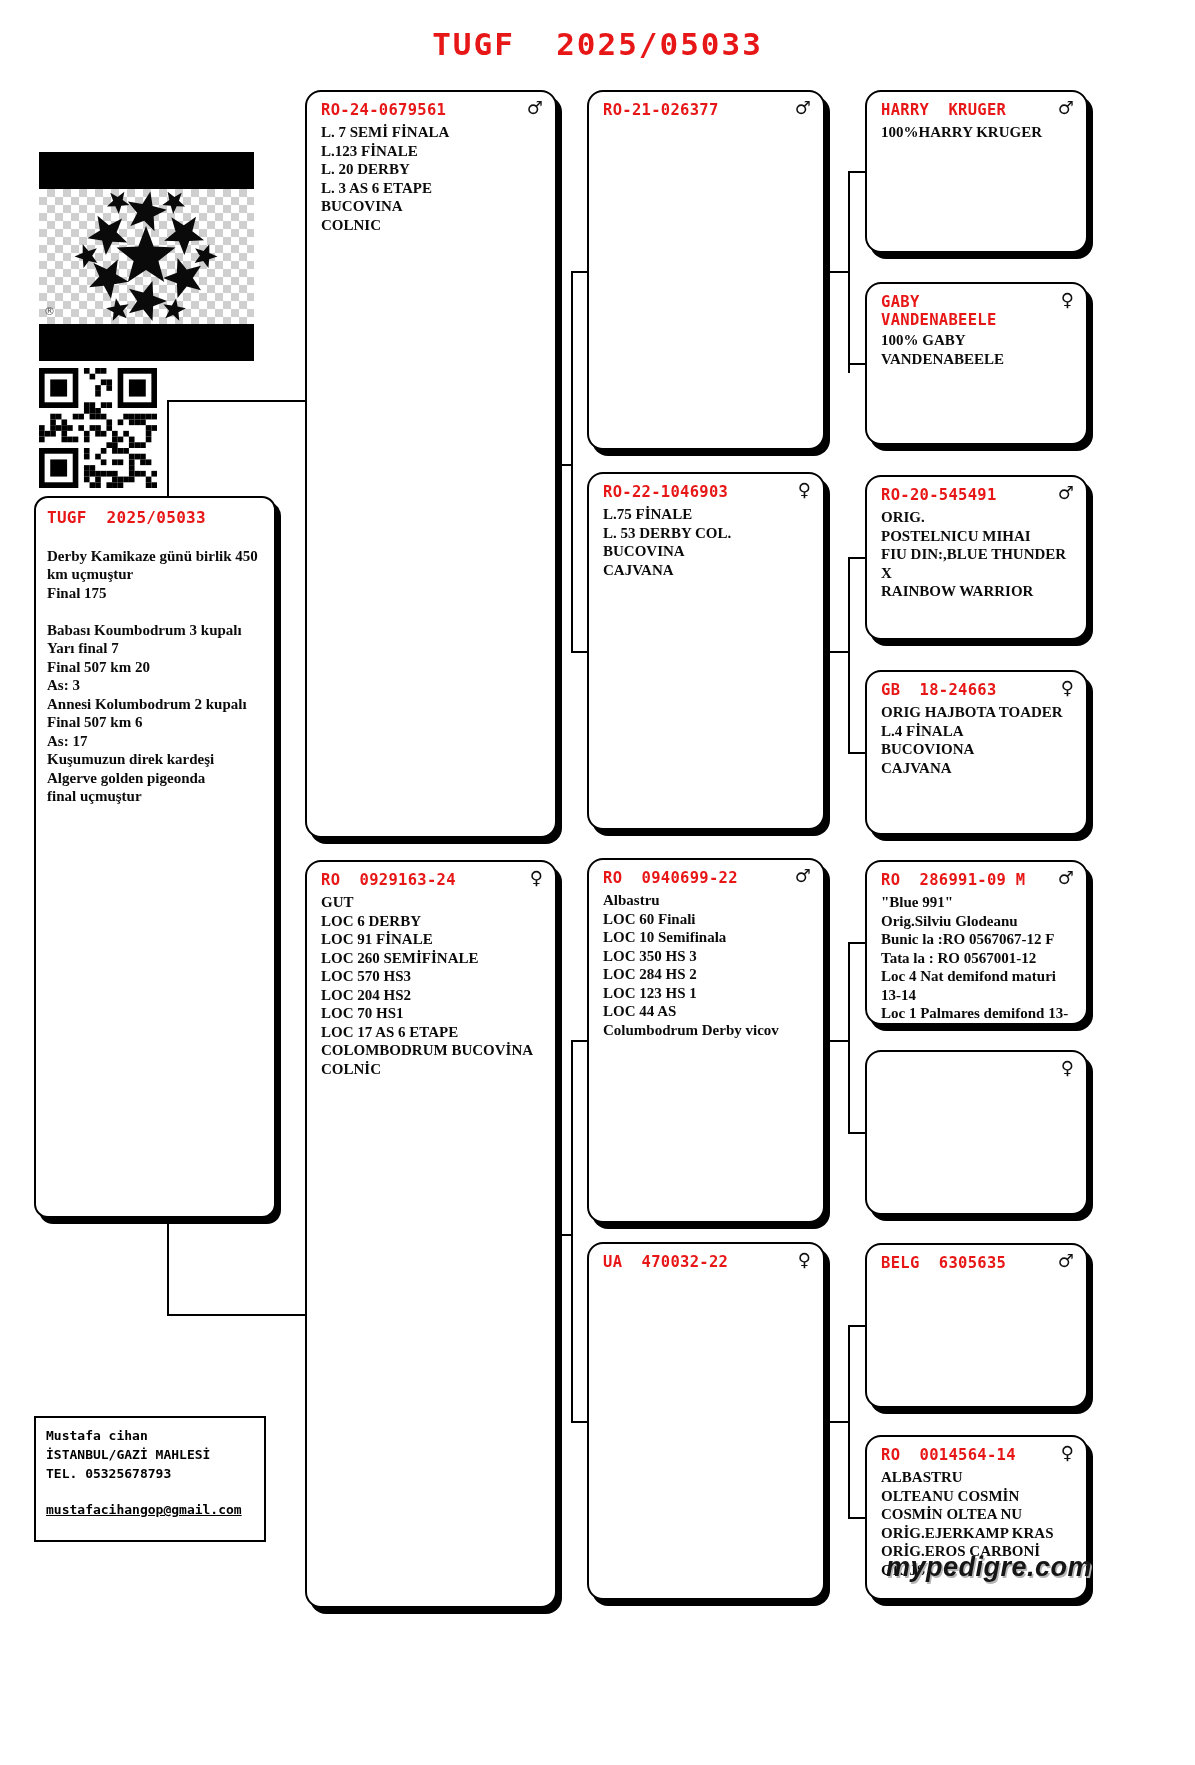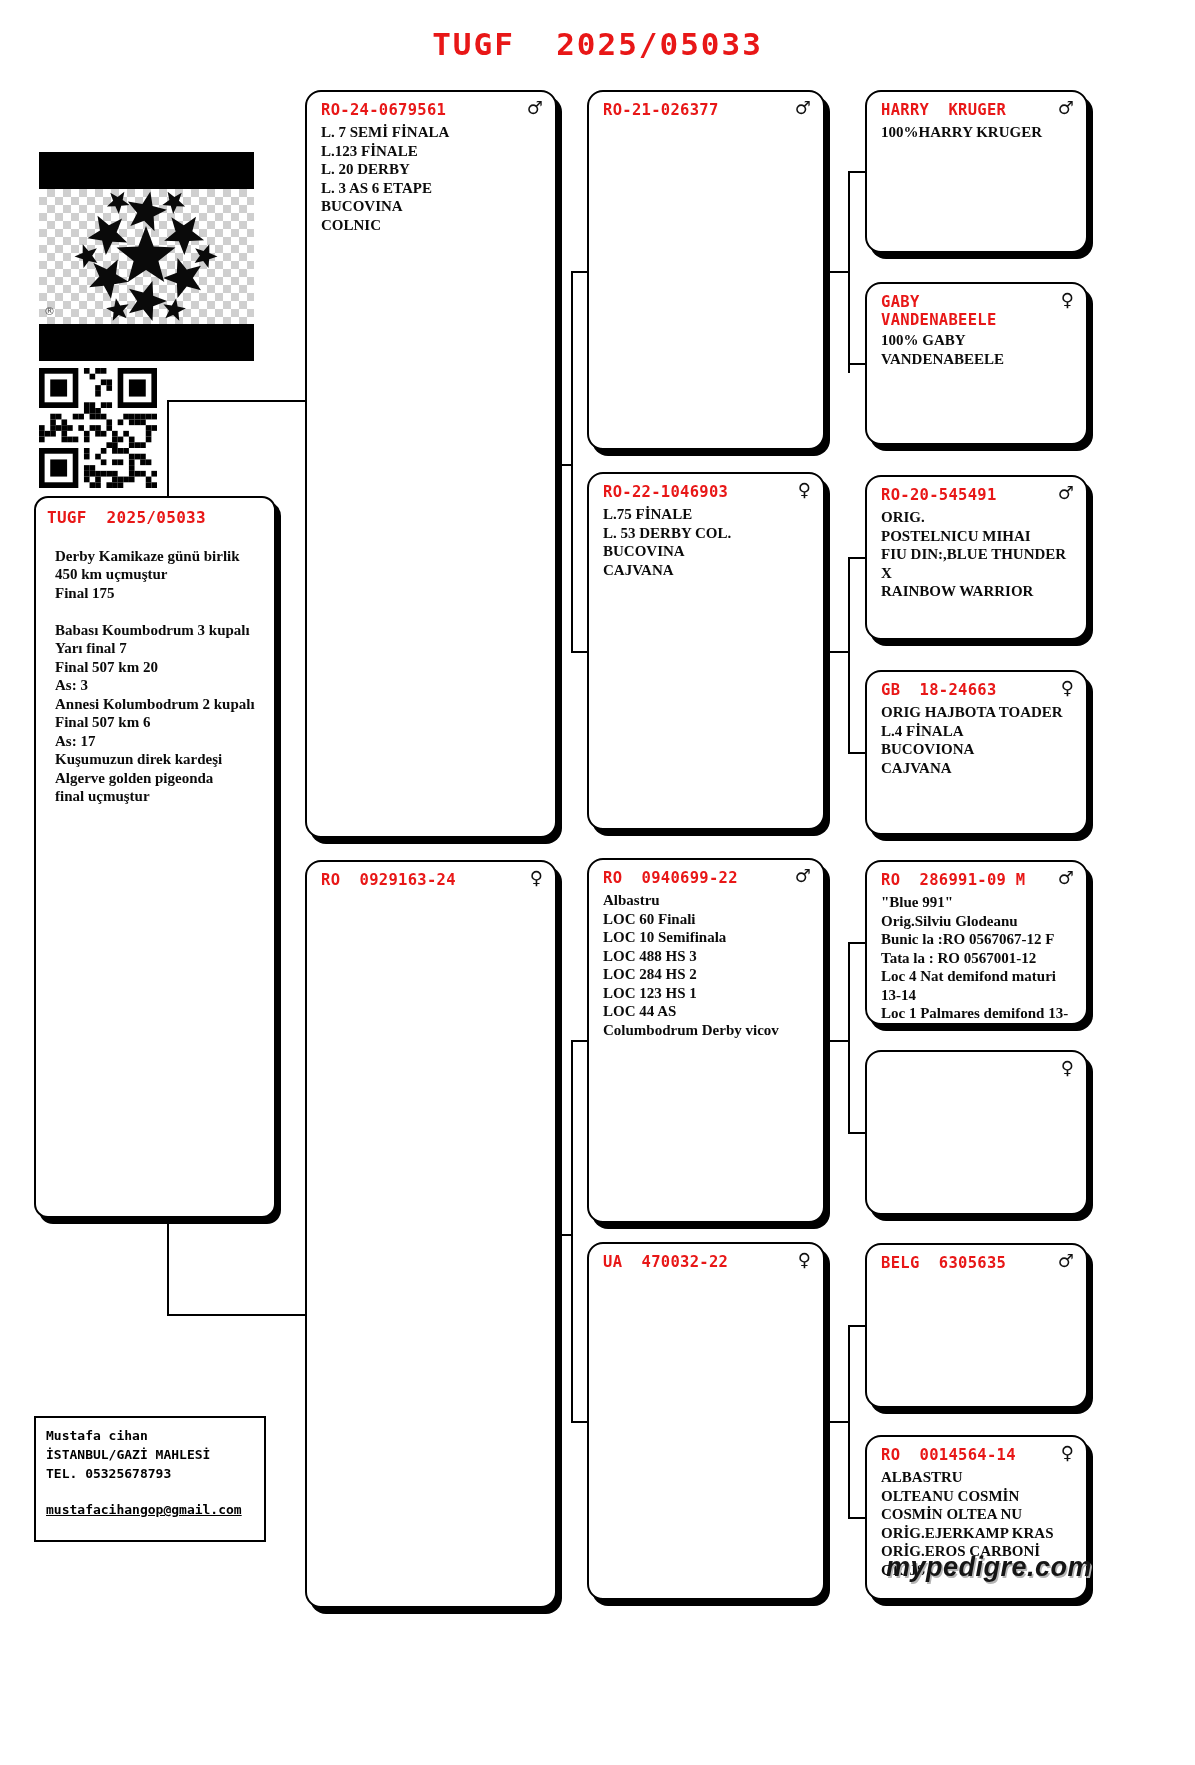--- a/index.html
+++ b/index.html
@@ -40,21 +40,21 @@
 
   .qr{ position:absolute; left:39px; top:368px; width:118px; height:120px; background:#fff; z-index:2; }
 
   .main-box{ position:absolute; left:34px; top:496px; width:242px; height:722px;
              background:#fff; border:2.5px solid #000; border-radius:14px;
              box-shadow:5px 6px 0 #000; padding:10px 11px; overflow:hidden; z-index:2; }
   .main-box .phead{ font-size:16px; padding-right:0; }
   .mono-line{ font:700 13.5px "DejaVu Sans Mono", monospace; line-height:18px; color:#000;
               white-space:pre-wrap; }
   .note-line{ font:700 15px "Liberation Serif", serif; line-height:18.5px; color:var(--ink);
-              white-space:pre-wrap;margin-left:8px; }
+              white-space:pre-wrap; }
 
   .contact-box{ position:absolute; left:34px; top:1416px; width:232px; height:126px;
                 background:#fff; border:2px solid #000; padding:8px 10px; z-index:2; }
   .contact-line{ font:700 13px "DejaVu Sans Mono", monospace; line-height:19px; color:#000;
                  white-space:pre-wrap; }
   .contact-email{ margin-top:17px; text-decoration:underline; }
 
   .watermark{ position:absolute; left:860px; top:1552px; width:232px; text-align:right;
               font:700 italic 27px "Liberation Sans", sans-serif; color:#151515;
               text-shadow:1.5px 1.5px 0 #b5b5b5; letter-spacing:.5px; z-index:2; }
@@ -295,20 +295,32 @@
         <div class="pline">L. 20 DERBY</div>
         <div class="pline">L. 3 AS 6 ETAPE</div>
         <div class="pline">BUCOVINA</div>
         <div class="pline">COLNIC</div>
       </div>
   </div>
 
   <div class="pbox" style="left:305px;top:860px;width:252px;height:748px">
     <div class="gender">♀</div>
     <div class="phead">RO  0929163-24</div>
+    <div class="plines">
+        <div class="pline">GUT</div>
+        <div class="pline">LOC 6 DERBY</div>
+        <div class="pline">LOC 91 FİNALE</div>
+        <div class="pline">LOC 260 SEMİFİNALE</div>
+        <div class="pline">LOC 570 HS3</div>
+        <div class="pline">LOC 204 HS2</div>
+        <div class="pline">LOC 70 HS1</div>
+        <div class="pline">LOC 17 AS 6 ETAPE</div>
+        <div class="pline">COLOMBODRUM BUCOVİNA</div>
+        <div class="pline">COLNİC</div>
+      </div>
   </div>
 
   <div class="pbox" style="left:587px;top:90px;width:238px;height:360px">
     <div class="gender">♂</div>
     <div class="phead">RO-21-026377</div>
   </div>
 
   <div class="pbox" style="left:587px;top:472px;width:238px;height:358px">
     <div class="gender">♀</div>
     <div class="phead">RO-22-1046903</div>
@@ -320,21 +332,21 @@
       </div>
   </div>
 
   <div class="pbox" style="left:587px;top:858px;width:238px;height:365px">
     <div class="gender">♂</div>
     <div class="phead">RO  0940699-22</div>
     <div class="plines">
         <div class="pline">Albastru</div>
         <div class="pline">LOC 60 Finali</div>
         <div class="pline">LOC 10 Semifinala</div>
-        <div class="pline">LOC 488 HS 3</div>
+        <div class="pline">LOC 350 HS 3</div>
         <div class="pline">LOC 284 HS 2</div>
         <div class="pline">LOC 123 HS 1</div>
         <div class="pline">LOC 44 AS</div>
         <div class="pline">Columbodrum Derby vicov</div>
       </div>
   </div>
 
   <div class="pbox" style="left:587px;top:1242px;width:238px;height:358px">
     <div class="gender">♀</div>
     <div class="phead">UA  470032-22</div>

